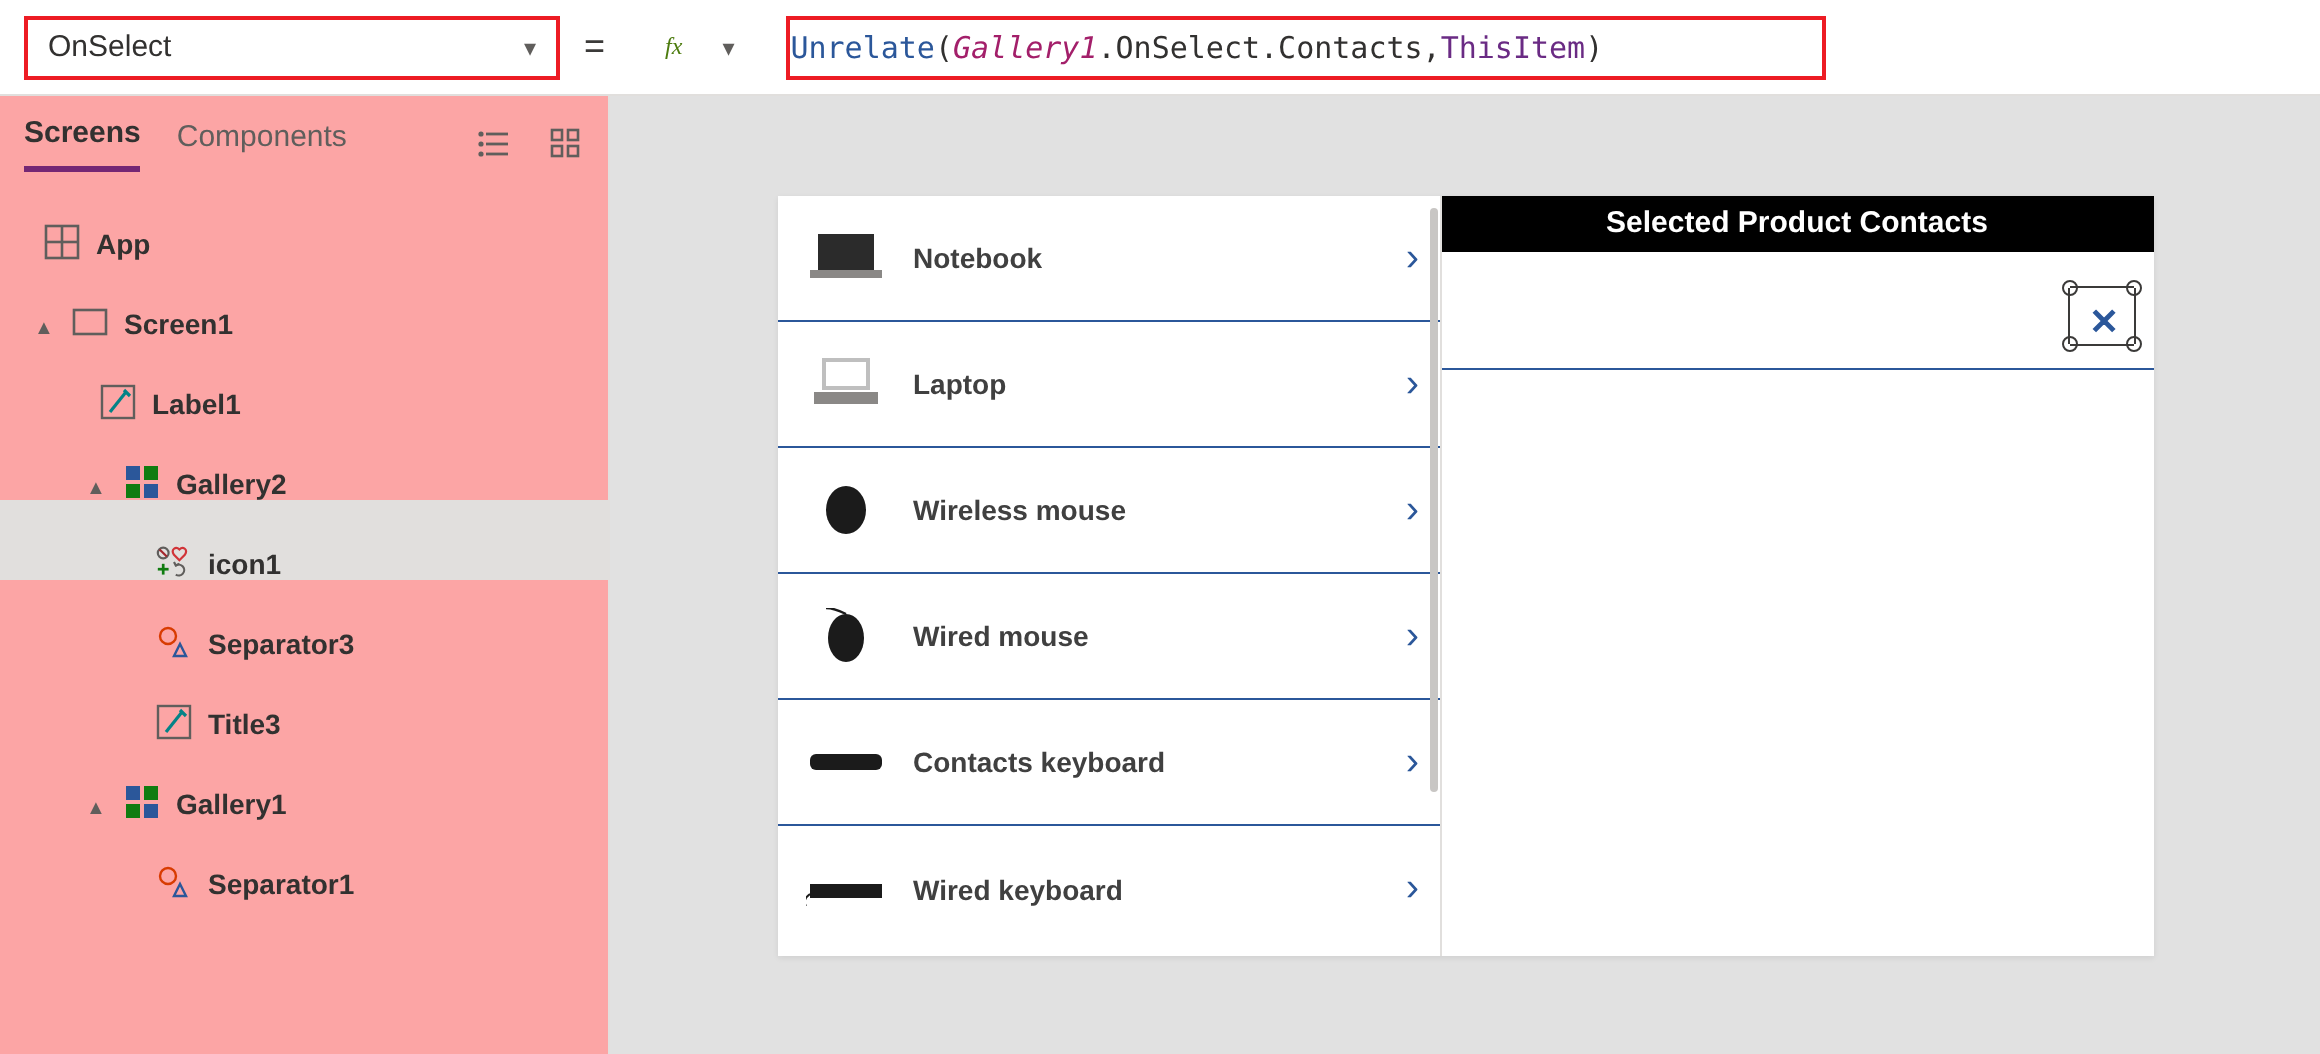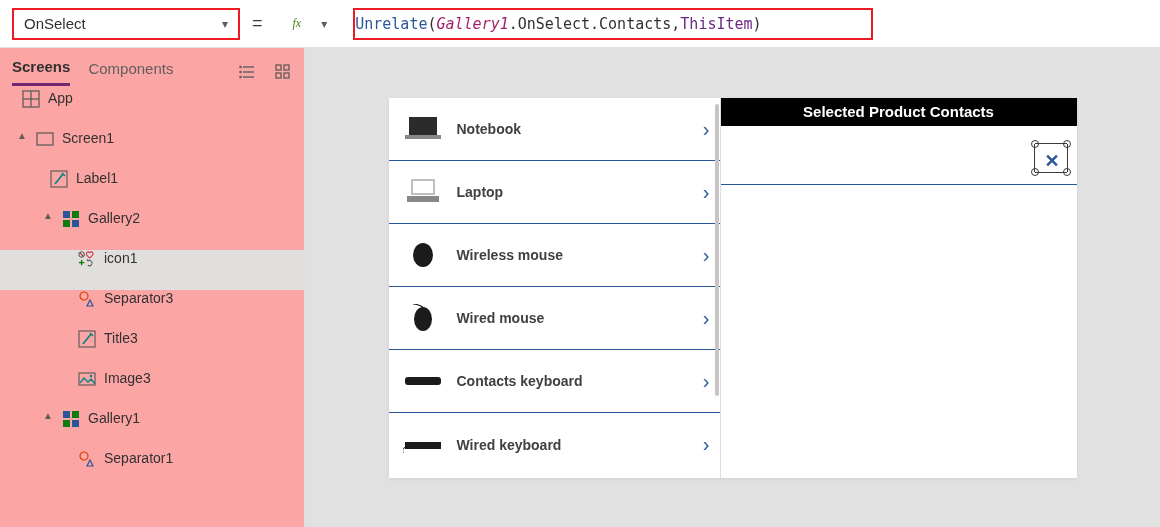--- a/index.html
+++ b/index.html
@@ -1,20 +1,20 @@
 <!DOCTYPE html>
 <html><head>
 <meta charset="utf-8">
 <style>
 * { box-sizing: border-box; margin: 0; padding: 0; }
 body { font-family: "Segoe UI", Arial, sans-serif; font-size: 14px; color: #323130; background: #fff; width: 1160px; height: 527px; overflow: hidden; }
 
 
 .formula-bar { display: flex; align-items: center; height: 48px; border-bottom: 1px solid #e1dfdd; padding: 0 12px; gap: 12px; }
-.prop-selector { display: flex; align-items: center; border: 2px solid #ed1c24; width: 228px; height: 32px; padding: 0 10px; justify-content: space-between; font-size: 15px; }
+.prop-selector { display: flex; align-items: center; border: 2px solid #ed1c24; width: 268px; height: 32px; padding: 0 10px; justify-content: space-between; font-size: 15px; }
 .prop-selector .chev { color: #605e5c; font-size: 12px; }
 .equals { font-size: 18px; color: #3b3a39; }
 .fx-label { font-style: italic; font-family: Georgia, serif; font-size: 12px; color: #4d7c0f; margin: 0 8px 0 18px; }
 .fx-chev { color: #605e5c; font-size: 12px; margin-right: 14px; }
 .formula-box { border: 2px solid #ed1c24; height: 32px; display: flex; align-items: center; padding: 0 0; font-family: Consolas, monospace; font-size: 15px; width: 520px; }
 .tok-fn { color: #2b579a; }
 .tok-id { color: #a31f6a; font-style: italic; }
 .tok-pl { color: #323130; }
 .tok-this { color: #6a2b84; }
 
@@ -24,21 +24,21 @@
 
 .leftpanel { width: 305px; border-right: 1px solid #e1dfdd; display: flex; flex-direction: column; background: #fca5a5; }
 .tabs-row { display: flex; align-items: center; padding: 10px 12px 0 12px; gap: 18px; }
 .tab { font-size: 15px; color: #605e5c; padding-bottom: 8px; cursor: pointer; }
 .tab.active { color: #323130; font-weight: 600; border-bottom: 3px solid #742774; }
 .tabs-spacer { flex: 1; }
 .tab-icon { width: 18px; height: 18px; display: flex; align-items: center; justify-content: center; color: #605e5c; }
 .search-row { display: flex; align-items: center; border-top: 1px solid #edebe9; border-bottom: 1px solid #edebe9; height: 40px; padding: 0 12px; gap: 10px; color: #605e5c; margin-top: 2px; }
 .search-row input { border: none; outline: none; font-size: 14px; flex: 1; color: #323130; }
 .tree { flex: 1; overflow: auto; padding-top: 4px; }
-.tree-item { display: flex; align-items: flex-start; height: 40px; gap: 8px; cursor: pointer; }
+.tree-item { display: flex; align-items: flex-end; height: 40px; gap: 8px; cursor: pointer; font-weight: bold; }
 .tree-item.sel { background: #e1dfdd; }
 .indent0 { padding-left: 22px; }
 .indent1 { padding-left: 16px; }
 .indent2 { padding-left: 50px; }
 .indent3 { padding-left: 78px; }
 .caret { width: 12px; font-size: 10px; color: #605e5c; text-align: center; }
 .ti-icon { width: 18px; height: 18px; display: flex; align-items: center; justify-content: center; }
 .ti-label { font-size: 14px; }
 
 
@@ -184,30 +184,20 @@
         <span class="ti-icon">
           <svg width="18" height="18" viewBox="0 0 18 18">
               <rect x="1" y="1" width="16" height="16" stroke="#605e5c" fill="none" stroke-width="1.2"></rect>
               <path d="M5 14 L13 4" stroke="#038387" stroke-width="1.6"></path>
               <path d="M12 3 L15 6" stroke="#038387" stroke-width="1.6"></path>
             </svg>
         </span>
         <span class="ti-label">Title3</span>
       </div>
 
-      <div class="tree-item indent3">
-        <span class="ti-icon">
-          <svg width="18" height="14" viewBox="0 0 18 14">
-              <rect x="1" y="1" width="16" height="12" stroke="#605e5c" fill="none" stroke-width="1.2"></rect>
-              <polyline points="2,11 6,6 10,10 13,7 17,12" stroke="#038387" fill="none" stroke-width="1.3"></polyline>
-              <circle cx="13" cy="4" r="1.3" fill="#038387"></circle>
-            </svg>
-        </span>
-        <span class="ti-label">Image3</span>
-      </div>
 
       <div class="tree-item indent2" style="padding-left:42px">
         <span class="caret">▲</span>
         <span class="ti-icon">
           <svg width="18" height="18" viewBox="0 0 18 18">
               <rect x="1" y="1" width="7" height="7" fill="#2b579a"></rect>
               <rect x="10" y="1" width="7" height="7" fill="#107c10"></rect>
               <rect x="1" y="10" width="7" height="7" fill="#107c10"></rect>
               <rect x="10" y="10" width="7" height="7" fill="#2b579a"></rect>
             </svg>

